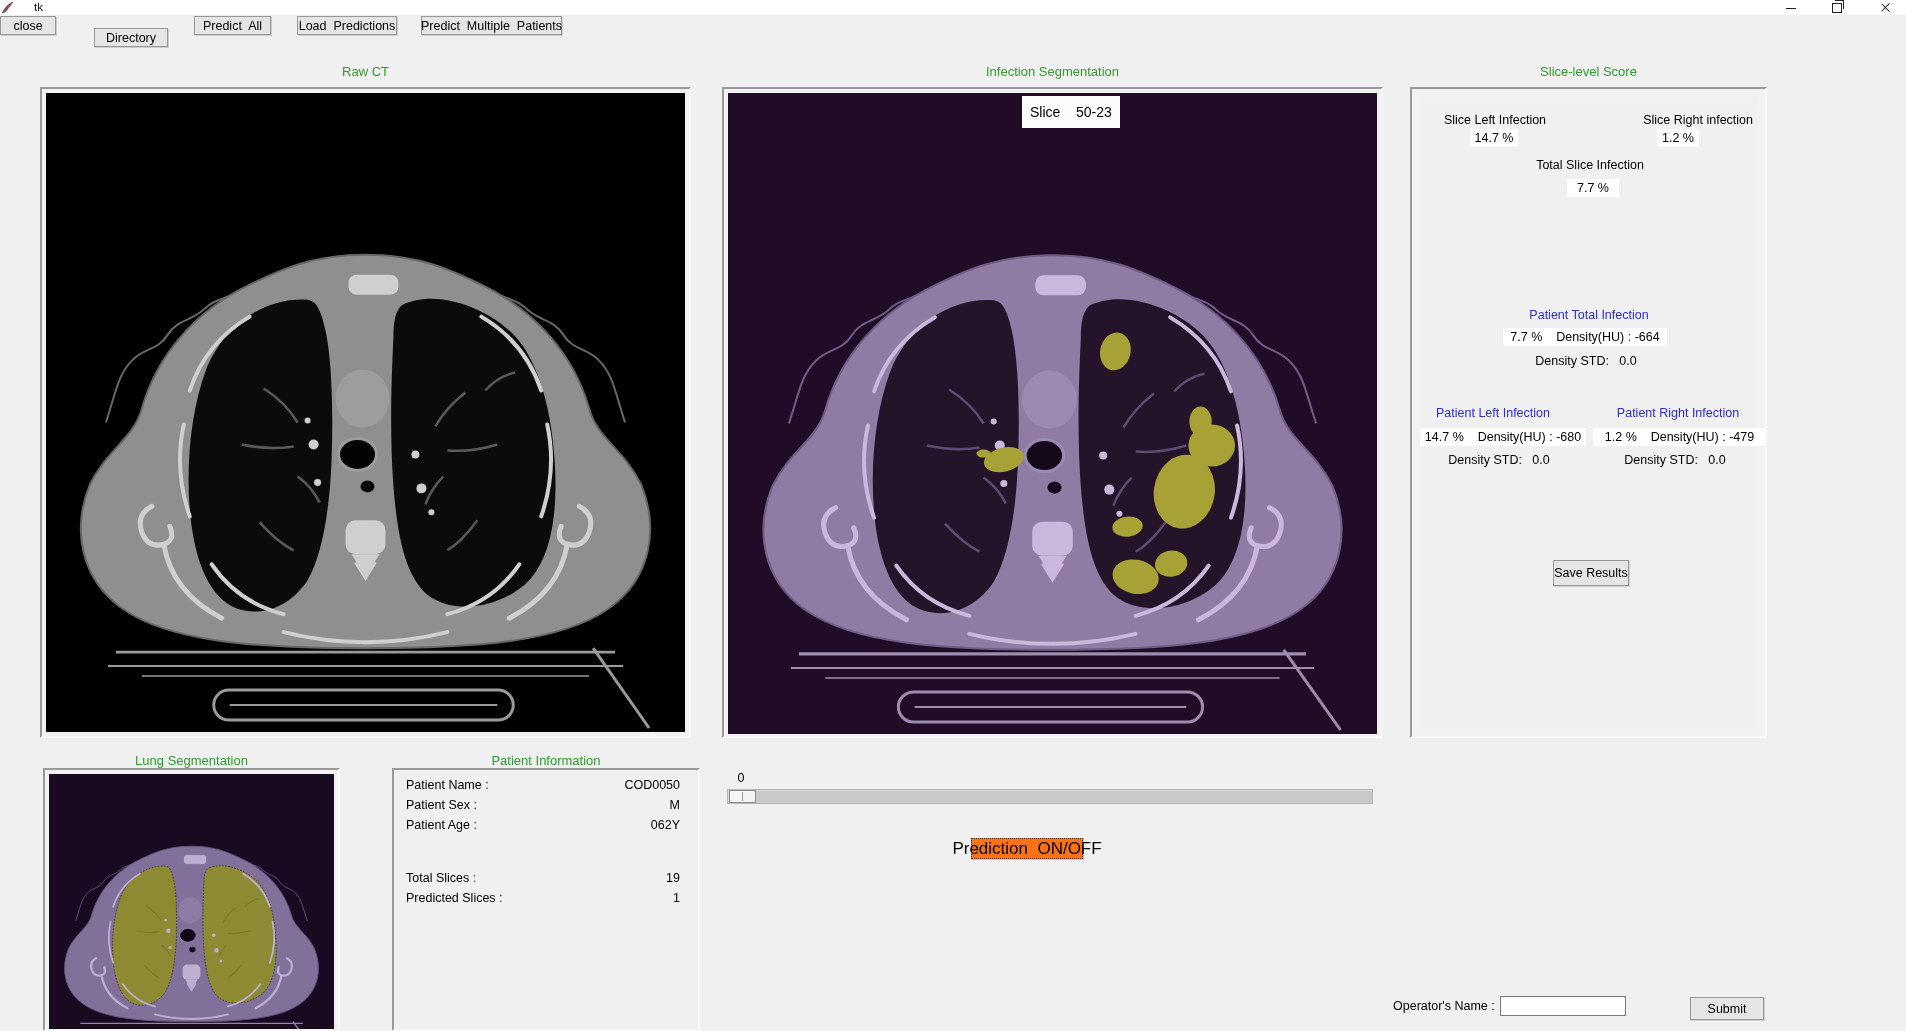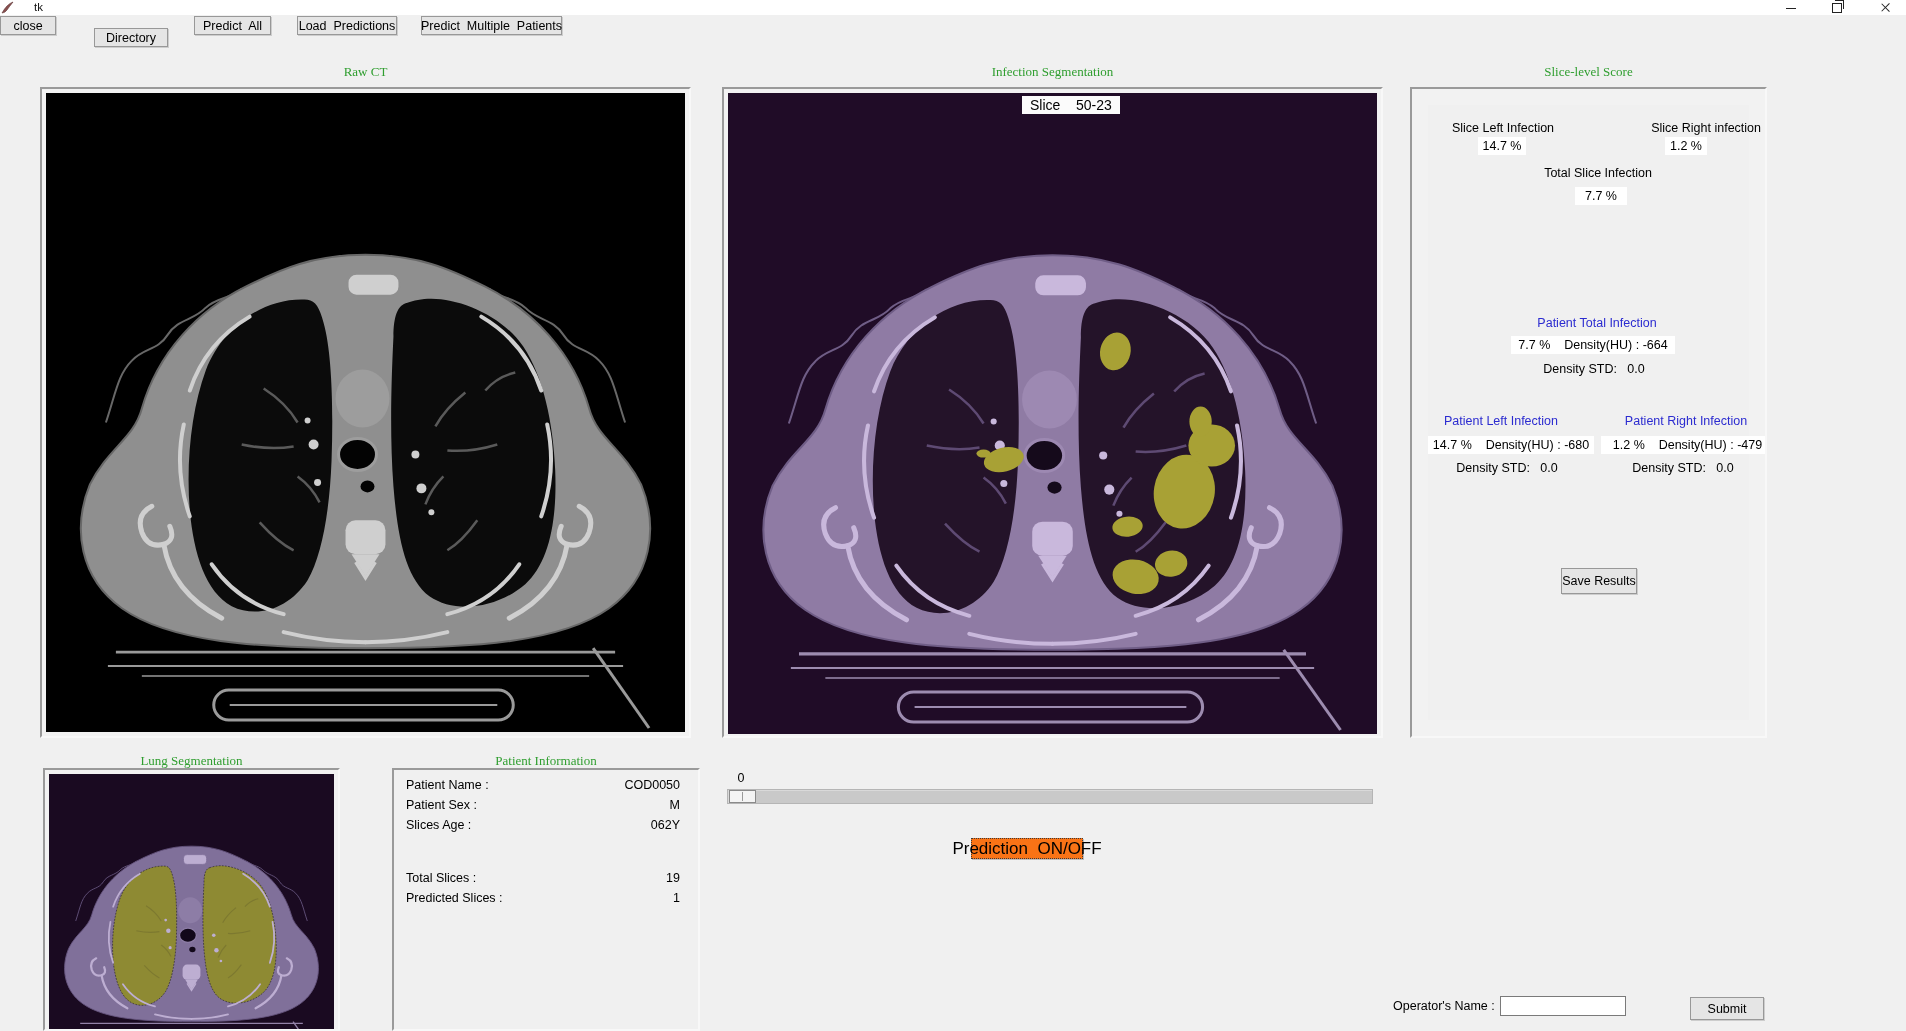--- a/index.html
+++ b/index.html
@@ -28,34 +28,34 @@
     background:#e5e5e5;border:1px solid #989898;box-shadow:1px 1px 0 #cdcdcd;
     display:flex;align-items:center;justify-content:center;
     font-size:12.5px;white-space:pre;cursor:default;
   }
   
   .frame{
     position:absolute;box-sizing:border-box;
     border:2px solid;border-color:#9a9a9a #f8f8f8 #f8f8f8 #9a9a9a;
     background:#f2f2f2;padding:4px;overflow:hidden;
   }
-  .panel-title{position:absolute;text-align:center;color:var(--title-green,#2f9e2f);font-size:13px;font-family:Liberation Serif, serif;}
+  .panel-title{position:absolute;text-align:center;color:var(--title-green,#2f9e2f);font-size:13px;}
   .ct-svg{display:block;}
   
   .score-inner{position:relative;width:100%;height:100%;background:#f0f0f0;}
   .sc{position:absolute;text-align:center;}
   .sc-blue{color:var(--label-blue,#2b2bd0);}
   .valbox{position:absolute;background:#fff;white-space:pre;text-align:center;padding:2px 0;box-sizing:border-box;}
   
   .pinfo-inner{position:relative;width:100%;height:100%;background:#f0f0f0;}
   .pi-row{position:absolute;left:12px;right:18px;display:flex;justify-content:space-between;}
   
   .slice-label{
     position:absolute;left:298px;top:7px;background:#fbfbfb;color:#000;
-    font-size:14px;padding:1px 8px;white-space:pre;
+    font-size:14px;padding:8px 8px;white-space:pre;
   }
   
   .slider-value{position:absolute;left:727px;top:771px;width:28px;text-align:center;}
   .slider-track{position:absolute;left:727px;top:789px;width:646px;height:15px;box-sizing:border-box;background:#c9c9c9;border:1px solid #b5b5b5;box-shadow:inset 1px 1px 0 #d9d9d9;}
   .slider-thumb{position:absolute;left:1px;top:0px;width:27px;height:13px;background:#f4f4f4;border:1px solid #8a8a8a;box-sizing:border-box;}
   .slider-thumb::after{content:"";position:absolute;left:12px;top:1px;bottom:1px;width:1px;background:#9a9a9a;}
   
   .pred-btn{
     position:absolute;left:971px;top:838px;width:112px;height:21px;box-sizing:border-box;
     background:#f97316;border:1px dotted #3a3a3a;box-shadow:1px 1px 0 #bdbdbd;
@@ -192,21 +192,21 @@
   </svg>
 </div>
 
 <div class="frame" style="left:722px;top:87px;width:661px;height:651px;">
   <svg class="ct-svg" width="649" height="641" viewBox="0 0 640 640" preserveAspectRatio="none" style="--bg:#200c27;--skin:#8f7ba4;--skin2:#9d89b2;--lungfill:#241329;--bone:#c9b8dc;--air:#150a1b;--vessel:#5e4a73;--outline:#6f5d86;--tableline:#9d8cb0;--infection:var(--infection-yellow,#a8a135);">
     <use href="#thorax"></use>
   </svg>
   <div class="slice-label">Slice    50-23</div>
 </div>
 
-<div class="frame" style="left:1410px;top:87px;width:357px;height:651px;padding:16px;">
+<div class="frame" style="left:1410px;top:87px;width:357px;height:651px;padding:8px;">
   <div class="score-inner">
     <div class="sc" style="left:0px;top:16px;width:150px;">Slice Left Infection</div>
     <div class="valbox" style="left:50px;top:32px;width:48px;">14.7 %</div>
     <div class="sc" style="left:183px;top:16px;width:150px;text-align:right;">Slice Right infection</div>
     <div class="valbox" style="left:237px;top:32px;width:42px;">1.2 %</div>
     <div class="sc" style="left:95px;top:61px;width:150px;">Total Slice Infection</div>
     <div class="valbox" style="left:147px;top:82px;width:52px;">7.7 %</div>
 
     <div class="sc sc-blue" style="left:94px;top:211px;width:150px;">Patient Total Infection</div>
     <div class="valbox" style="left:83px;top:231px;width:164px;">7.7 %    Density(HU) : -664</div>
@@ -233,21 +233,21 @@
   <div class="pinfo-inner">
     <div class="pi-row" style="top:8px;gap:16px;">
       <span>Patient Name :</span>
       <span>COD0050</span>
     </div>
     <div class="pi-row" style="top:28px;">
       <span>Patient Sex :</span>
       <span>M</span>
     </div>
     <div class="pi-row" style="top:48px;">
-      <span>Slices Age :</span>
+      <span>Patient Age :</span>
       <span>062Y</span>
     </div>
     <div class="pi-row" style="top:101px;">
       <span>Total Slices :</span>
       <span>19</span>
     </div>
     <div class="pi-row" style="top:121px;">
       <span>Predicted Slices :</span>
       <span>1</span>
     </div>

